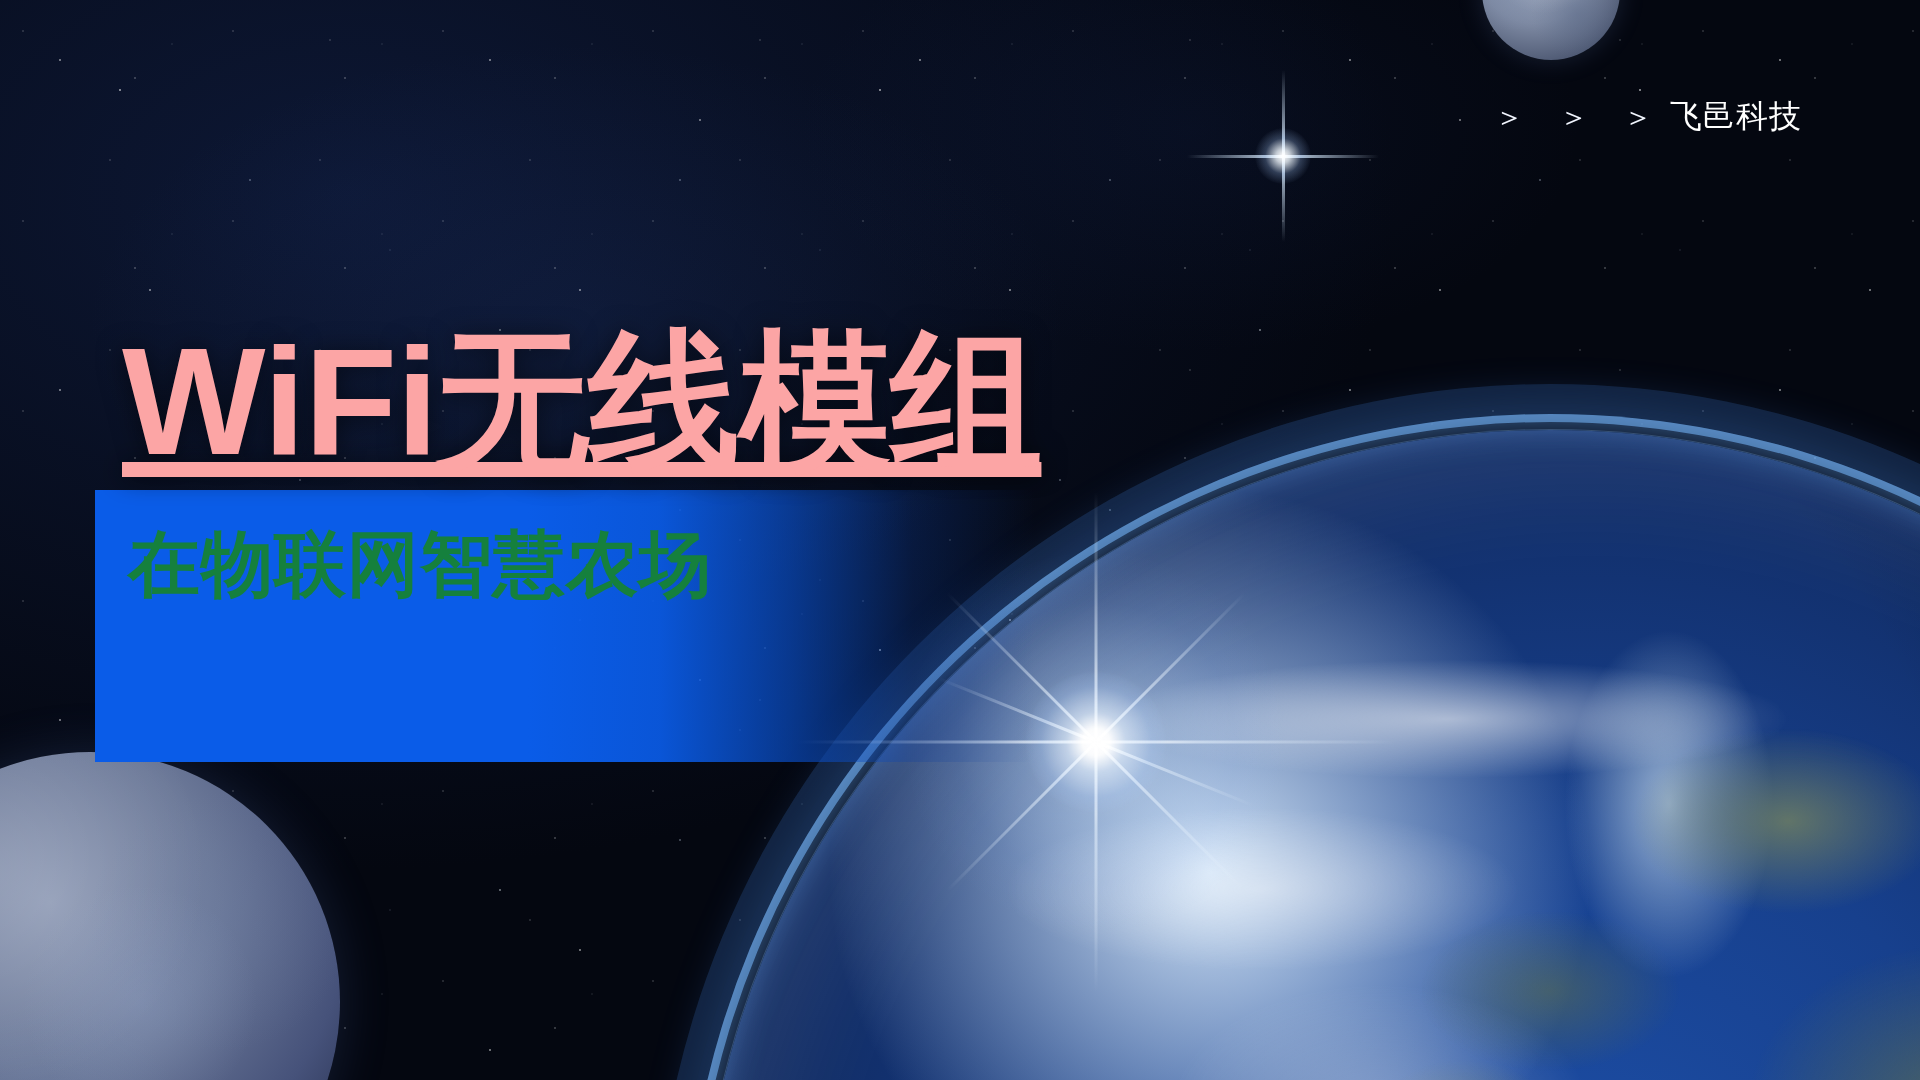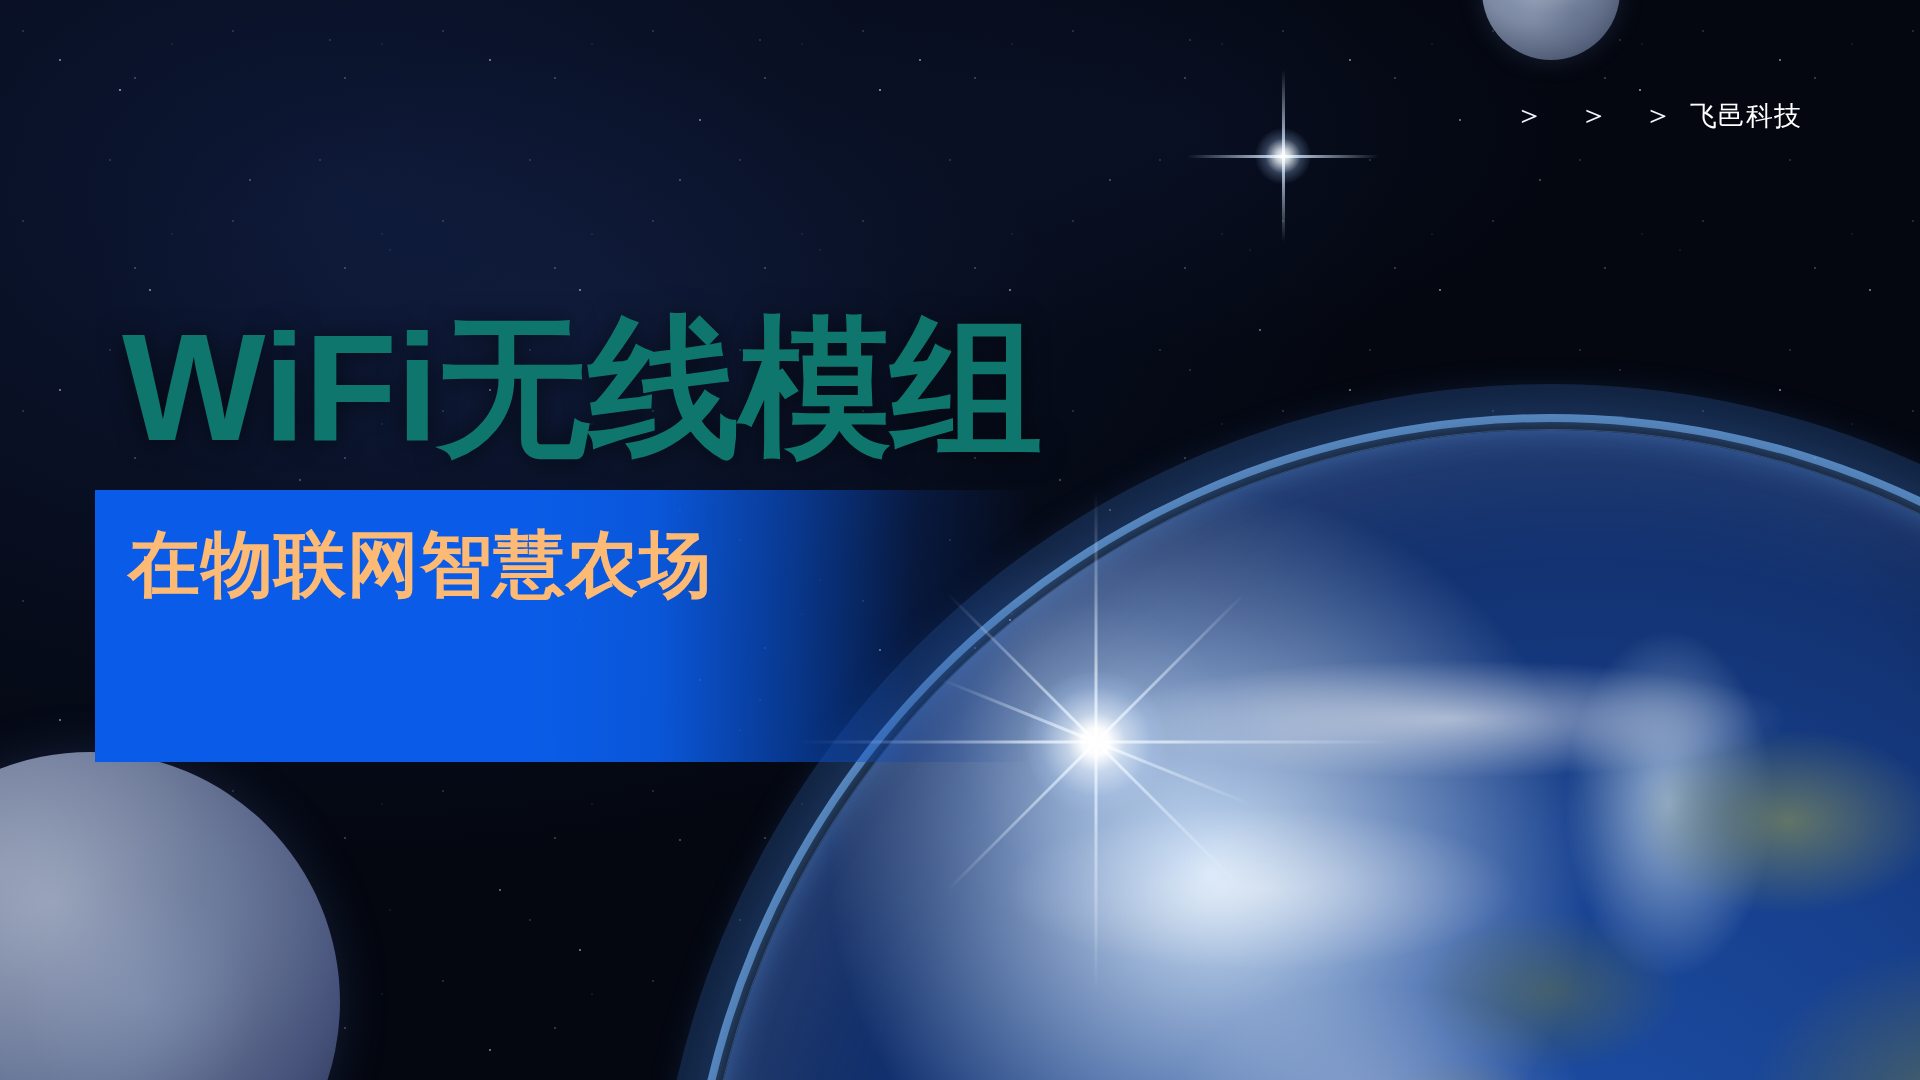--- a/index.html
+++ b/index.html
@@ -245,37 +245,38 @@
     white-space: nowrap;
   }
   .brand .chevrons {
     font-size: 30px;
     font-weight: 400;
     letter-spacing: 13px;
     margin-right: 4px;
     color: #f2f6ff;
   }
   .brand .name {
-    font-size: 27px;
+    font-size: 32px;
     font-weight: 400;
     letter-spacing: 1px;
   }
 
   
   .title {
     position: absolute;
     left: 122px;
-    top: 311px;
-    color: #0f766e;
+    top: 325px;
+    color: #fca5a5;
     font-size: 152px;
     font-weight: 700;
     line-height: 1;
     letter-spacing: -1px;
     white-space: nowrap;
     text-shadow: 0 2px 26px rgba(0,0,0,0.55);
+    text-decoration: underline;
   }
 
   
   .panel {
     position: absolute;
     left: 95px;
     top: 490px;
     width: 940px;
     height: 272px;
     background: linear-gradient(90deg,
@@ -283,21 +284,21 @@
         #0a5ce8 46%,
         rgba(10,92,232,0.92) 60%,
         rgba(10,84,215,0.62) 74%,
         rgba(12,62,160,0.28) 87%,
         rgba(14,45,120,0.0) 100%);
   }
   .subtitle {
     position: absolute;
     left: 128px;
     top: 506px;
-    color: #fdba74;
+    color: #15803d;
     font-size: 72px;
     font-weight: 700;
     line-height: 1.62;
     letter-spacing: 1px;
     white-space: nowrap;
   }
   .subtitle .line { display: block; }
 </style>
 </head>
 <body>

